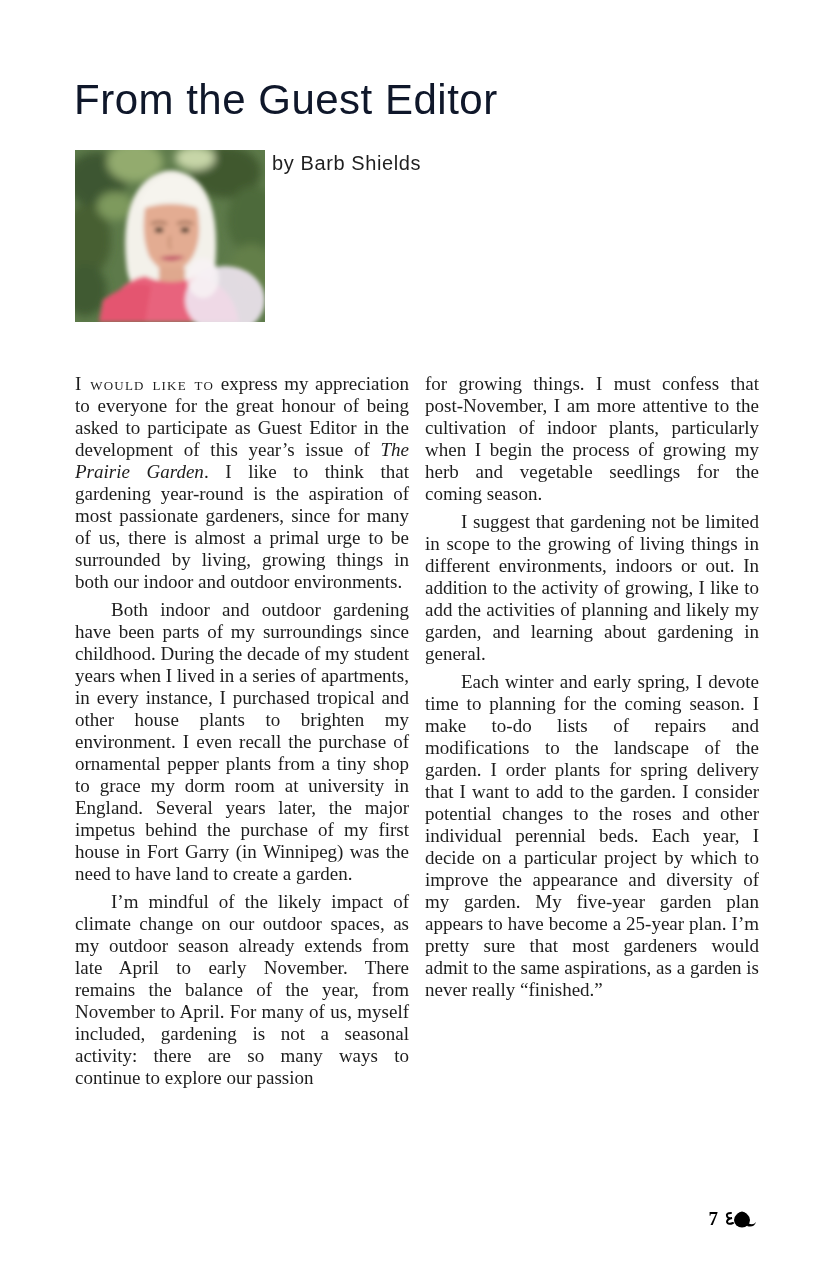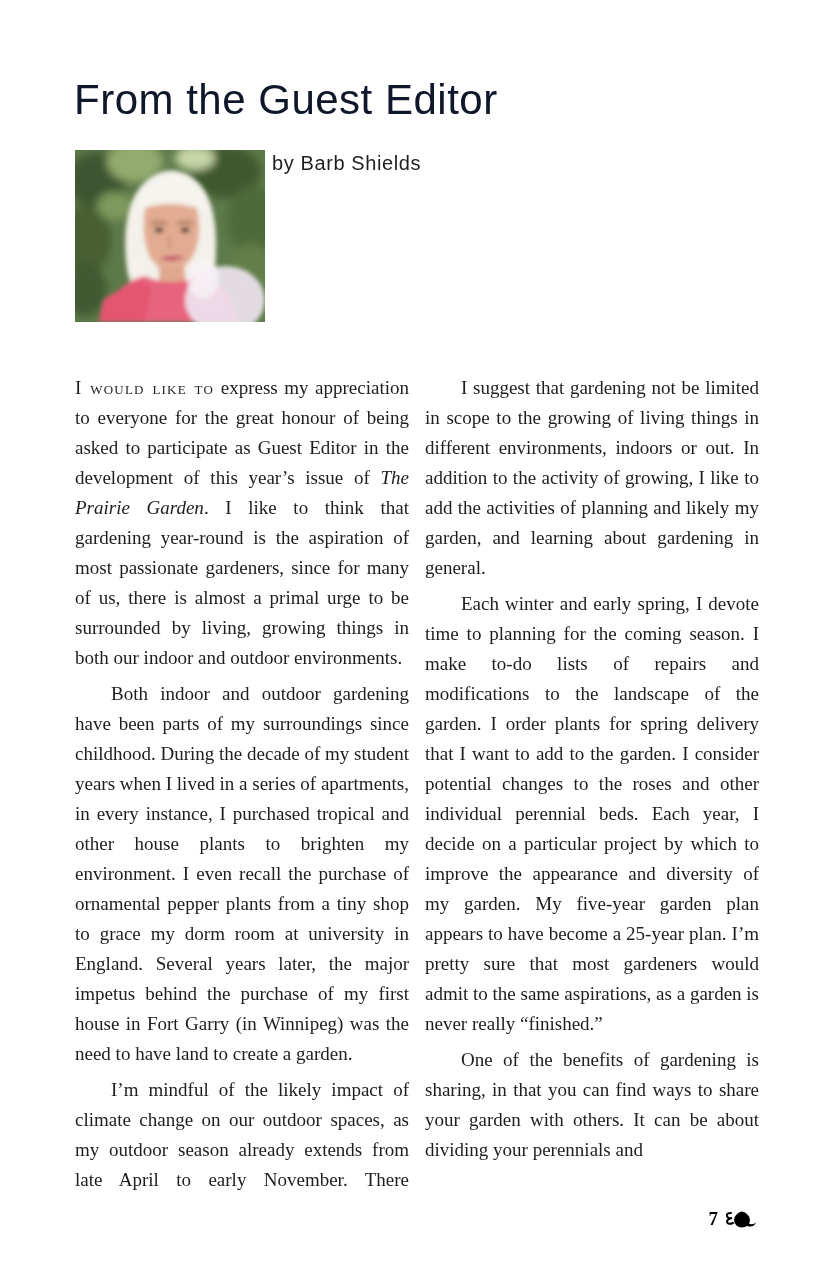--- a/index.html
+++ b/index.html
@@ -18,21 +18,21 @@
   .byline{
     position:absolute;left:272px;top:152px;
     font-family:Liberation Sans, sans-serif;font-size:20px;letter-spacing:0.6px;color:#1f1f1f;
   }
   .columns{
     position:absolute;left:75px;top:373px;width:684px;height:822px;
     display:flex;gap:16px;overflow:hidden;
   }
   .col{width:334px;}
   .col p{
-    margin:0 0 6px 0;font-size:19px;line-height:30px;
+    margin:0 0 6px 0;font-size:19px;line-height:22px;
     text-align:justify;color:#1d1d1d;hyphens:auto;-webkit-hyphens:auto;
   }
   .col p.indent{text-indent:36px;}
   .sc{font-variant:small-caps;letter-spacing:1.2px;}
   .it{font-style:italic;}
   .footer{
     position:absolute;right:68px;top:1202px;height:34px;
     display:flex;align-items:center;gap:5px;
   }
   .page-number{font-weight:700;font-size:19px;color:#000;}
@@ -94,23 +94,23 @@
 
 <div class="byline">by Barb Shields</div>
 
 <section class="columns">
   <div class="col">
       <p><span class="sc">I would like to</span><span> express my appreciation to everyone for the great honour of being asked to participate as Guest Editor in the development of this year’s issue of </span><span class="it">The Prairie Garden</span><span>. I like to think that gardening year-round is the aspiration of most passionate gardeners, since for many of us, there is almost a primal urge to be surrounded by living, growing things in both our indoor and outdoor environments.</span></p>
       <p class="indent"><span>Both indoor and outdoor gardening have been parts of my surroundings since childhood. During the decade of my student years when I lived in a series of apartments, in every instance, I purchased tropical and other house plants to brighten my environment. I even recall the purchase of ornamental pepper plants from a tiny shop to grace my dorm room at university in England. Several years later, the major impetus behind the purchase of my first house in Fort Garry (in Winnipeg) was the need to have land to create a garden.</span></p>
       <p class="indent"><span>I’m mindful of the likely impact of climate change on our outdoor spaces, as my outdoor season already extends from late April to early November. There remains the balance of the year, from November to April. For many of us, myself included, gardening is not a seasonal activity: there are so many ways to continue to explore our passion</span></p>
     </div>
   <div class="col">
+      <p><span>for growing things. I must confess that post-November, I am more attentive to the cultivation of indoor plants, particularly when I begin the process of growing my herb and vegetable seedlings for the coming season.</span></p>
       <p class="indent"><span>I suggest that gardening not be limited in scope to the growing of living things in different environments, indoors or out. In addition to the activity of growing, I like to add the activities of planning and likely my garden, and learning about gardening in general.</span></p>
       <p class="indent"><span>Each winter and early spring, I devote time to planning for the coming season. I make to-do lists of repairs and modifications to the landscape of the garden. I order plants for spring delivery that I want to add to the garden. I consider potential changes to the roses and other individual perennial beds. Each year, I decide on a particular project by which to improve the appearance and diversity of my garden. My five-year garden plan appears to have become a 25-year plan. I’m pretty sure that most gardeners would admit to the same aspirations, as a garden is never really “finished.”</span></p>
-      <p class="indent"><span>One of the benefits of gardening is sharing, in that you can find ways to share your garden with others. It can be about dividing your perennials and</span></p>
     </div>
 </section>
 
 <div class="footer">
   <span class="page-number">7</span>
   <svg width="34" height="26" viewBox="0 0 34 26">
 
     <path d="M8 7 Q3 7 4 10 Q5 13 9 12 Q4 13 4 16 Q5 19 10 17" stroke="#000" stroke-width="2" fill="none" stroke-linecap="round"></path>
 
     <ellipse cx="19" cy="14" rx="8" ry="7.5" fill="#000"></ellipse>

